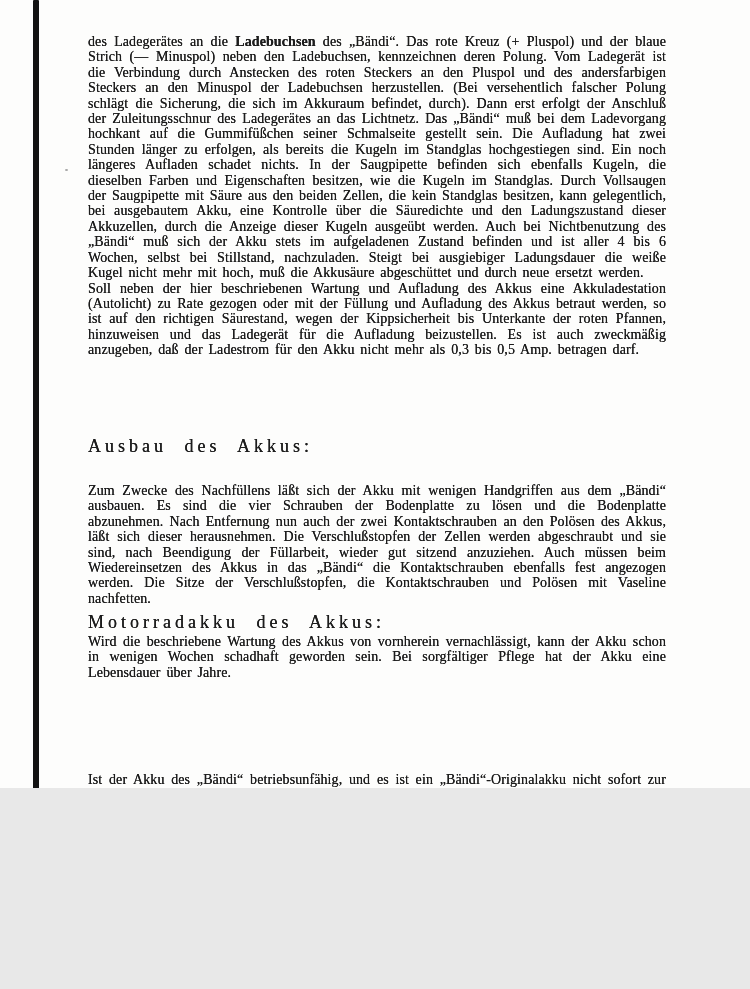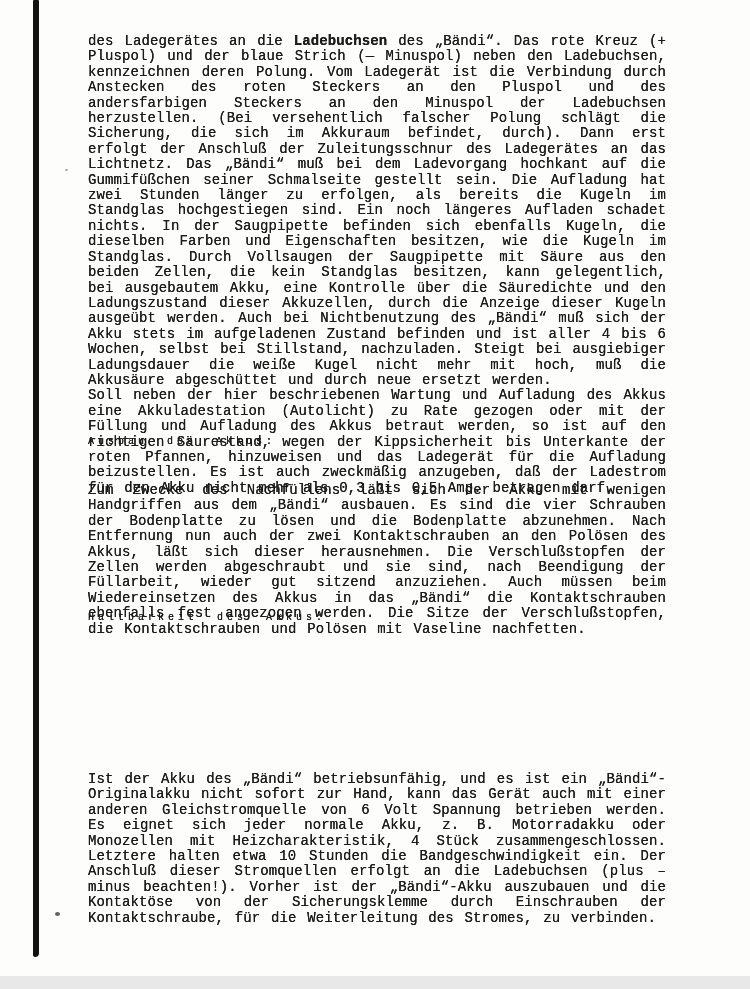--- a/index.html
+++ b/index.html
@@ -1,23 +1,23 @@
 <!DOCTYPE html>
 <html lang="de" style="--ink: #1c1c1c; --paper: #fdfdfc; --artifact: #121212;"><head>
 <meta charset="utf-8">
 <style>
   html, body { margin: 0; padding: 0; background: #e8e8e8; }
   .page {
     position: relative;
     width: 750px;
-    height: 976px;
+    height: 788px;
     margin: 0 auto;
     background: var(--paper, #fdfdfc);
     color: var(--ink, #1c1c1c);
-    font-family: Liberation Mono, monospace;
+    font-family: Liberation Serif, serif;
     overflow: hidden;
   }
   
   .scan-bar {
     position: absolute;
     left: 33px;
     top: 0;
     width: 6px;
     height: 957px;
     background: var(--artifact, #121212);
@@ -43,21 +43,21 @@
     letter-spacing: 0.1px;
     
     text-shadow: 0 0 0.5px currentColor;
   }
   .block p { margin: 0; }
   .bold { font-weight: bold; }
 
   .heading {
     position: absolute;
     left: 88px;
-    font-size: 10px;
+    font-size: 18px;
     letter-spacing: 4px;
     word-spacing: 9px;
     white-space: nowrap;
     text-shadow: 0 0 0.6px currentColor;
   }
 
   .pos-intro   { top: 34px;  }
   .pos-h1      { top: 436px; }
   .pos-body1   { top: 483px; }
   .pos-h2      { top: 612px; }
@@ -78,19 +78,22 @@
   <div class="block pos-intro">
     <p><span>des Ladegerätes an die </span><span class="bold">Ladebuchsen</span><span> des „Bändi“. Das rote Kreuz (+ Pluspol) und der blaue Strich (— Minuspol) neben den Ladebuchsen, kennzeichnen deren Polung. Vom Ladegerät ist die Verbindung durch Anstecken des roten Steckers an den Pluspol und des andersfarbigen Steckers an den Minuspol der Ladebuchsen herzustellen. (Bei versehentlich falscher Polung schlägt die Sicherung, die sich im Akkuraum befindet, durch). Dann erst erfolgt der Anschluß der Zuleitungsschnur des Ladegerätes an das Lichtnetz. Das „Bändi“ muß bei dem Ladevorgang hochkant auf die Gummifüßchen seiner Schmalseite gestellt sein. Die Aufladung hat zwei Stunden länger zu erfolgen, als bereits die Kugeln im Standglas hochgestiegen sind. Ein noch längeres Aufladen schadet nichts. In der Saugpipette befinden sich ebenfalls Kugeln, die dieselben Farben und Eigenschaften besitzen, wie die Kugeln im Standglas. Durch Vollsaugen der Saugpipette mit Säure aus den beiden Zellen, die kein Standglas besitzen, kann gelegentlich, bei ausgebautem Akku, eine Kontrolle über die Säuredichte und den Ladungszustand dieser Akkuzellen, durch die Anzeige dieser Kugeln ausgeübt werden. Auch bei Nichtbenutzung des „Bändi“ muß sich der Akku stets im aufgeladenen Zustand befinden und ist aller 4 bis 6 Wochen, selbst bei Stillstand, nachzuladen. Steigt bei ausgiebiger Ladungsdauer die weiße Kugel nicht mehr mit hoch, muß die Akkusäure abgeschüttet und durch neue ersetzt werden.</span></p>
     <p>Soll neben der hier beschriebenen Wartung und Aufladung des Akkus eine Akkuladestation (Autolicht) zu Rate gezogen oder mit der Füllung und Aufladung des Akkus betraut werden, so ist auf den richtigen Säurestand, wegen der Kippsicherheit bis Unterkante der roten Pfannen, hinzuweisen und das Ladegerät für die Aufladung beizustellen. Es ist auch zweckmäßig anzugeben, daß der Ladestrom für den Akku nicht mehr als 0,3 bis 0,5 Amp. betragen darf.</p>
   </div>
 
   <div class="heading pos-h1">Ausbau des Akkus:</div>
   <div class="block pos-body1">
     <p>Zum Zwecke des Nachfüllens läßt sich der Akku mit wenigen Handgriffen aus dem „Bändi“ ausbauen. Es sind die vier Schrauben der Bodenplatte zu lösen und die Bodenplatte abzunehmen. Nach Entfernung nun auch der zwei Kontaktschrauben an den Polösen des Akkus, läßt sich dieser herausnehmen. Die Verschlußstopfen der Zellen werden abgeschraubt und sie sind, nach Beendigung der Füllarbeit, wieder gut sitzend anzuziehen. Auch müssen beim Wiedereinsetzen des Akkus in das „Bändi“ die Kontaktschrauben ebenfalls fest angezogen werden. Die Sitze der Verschlußstopfen, die Kontaktschrauben und Polösen mit Vaseline nachfetten.</p>
   </div>
 
-  <div class="heading pos-h2">Haltbarkeit des Akkus:</div>
+  <div class="heading pos-h2">Motorradakku des Akkus:</div>
+  <div class="block pos-body2">
+    <p>Wird die beschriebene Wartung des Akkus von vornherein vernachlässigt, kann der Akku schon in wenigen Wochen schadhaft geworden sein. Bei sorgfältiger Pflege hat der Akku eine Lebensdauer über Jahre.</p>
+  </div>
 
   <div class="block pos-body3">
     <p>Ist der Akku des „Bändi“ betriebsunfähig, und es ist ein „Bändi“-Originalakku nicht sofort zur Hand, kann das Gerät auch mit einer anderen Gleichstromquelle von 6 Volt Spannung betrieben werden. Es eignet sich jeder normale Akku, z. B. Motorradakku oder Monozellen mit Heizcharakteristik, 4 Stück zusammengeschlossen. Letztere halten etwa 10 Stunden die Bandgeschwindigkeit ein. Der Anschluß dieser Stromquellen erfolgt an die Ladebuchsen (plus – minus beachten!). Vorher ist der „Bändi“-Akku auszubauen und die Kontaktöse von der Sicherungsklemme durch Einschrauben der Kontaktschraube, für die Weiterleitung des Stromes, zu verbinden.</p>
   </div>
 
 </div>
 
 </body></html>

